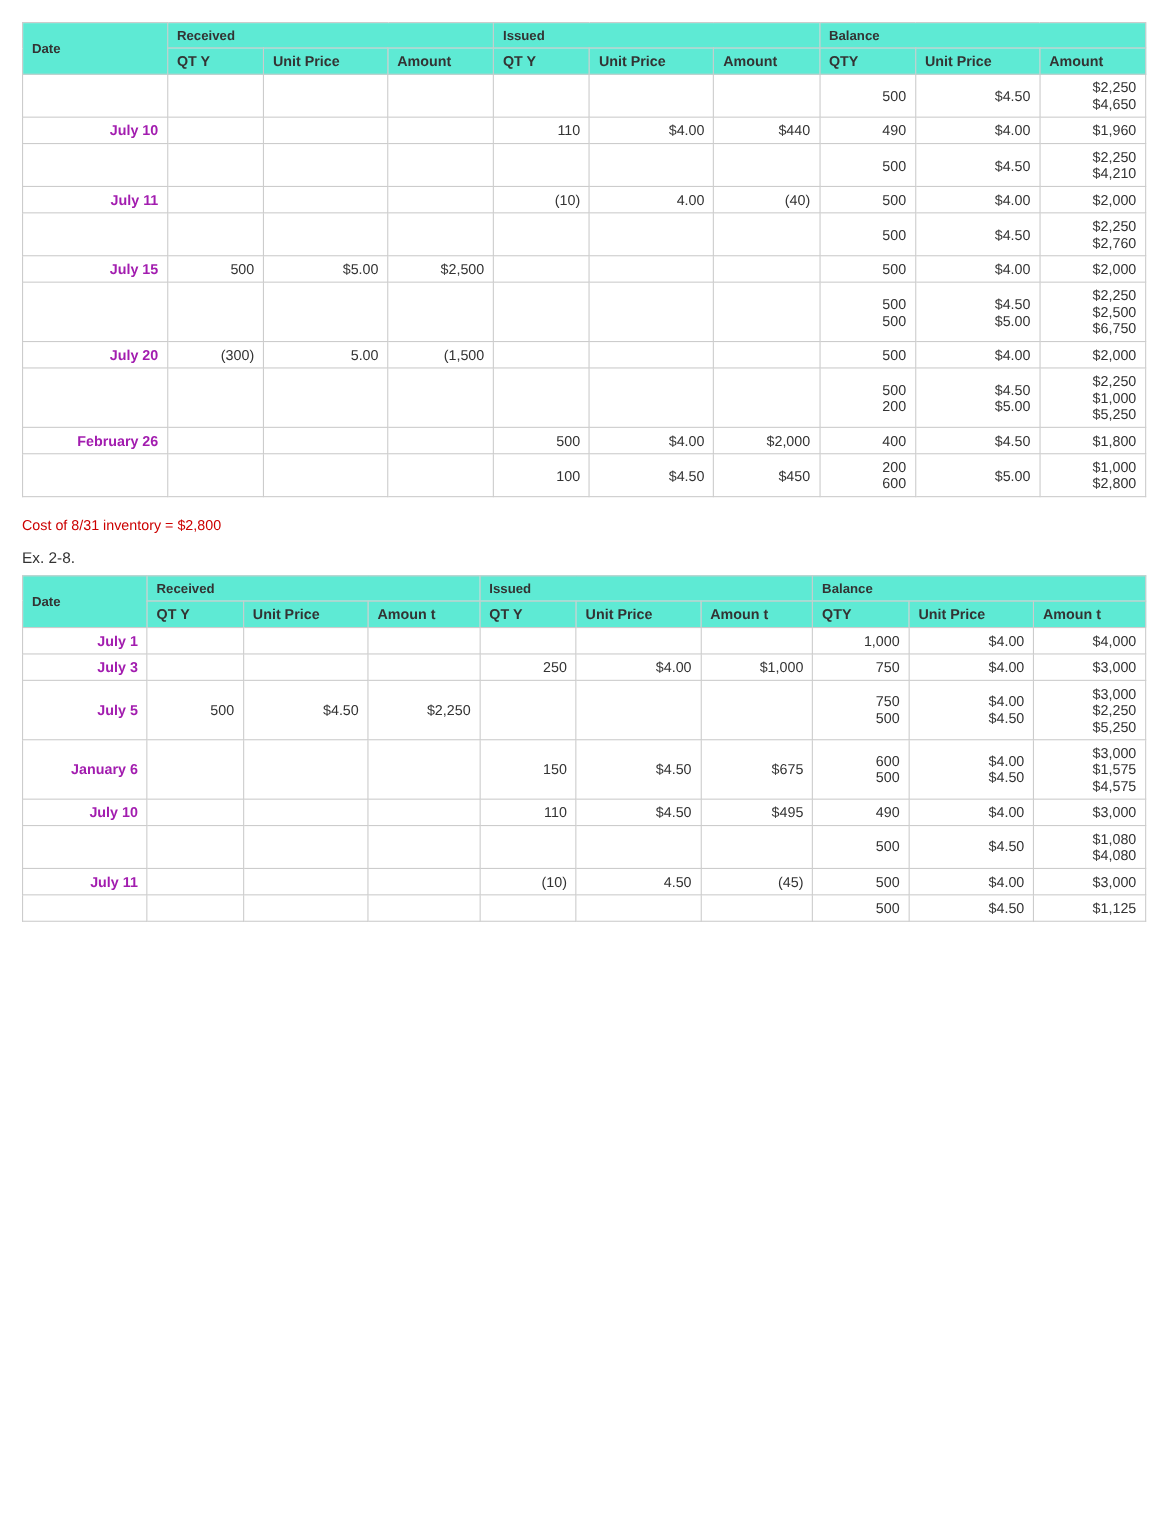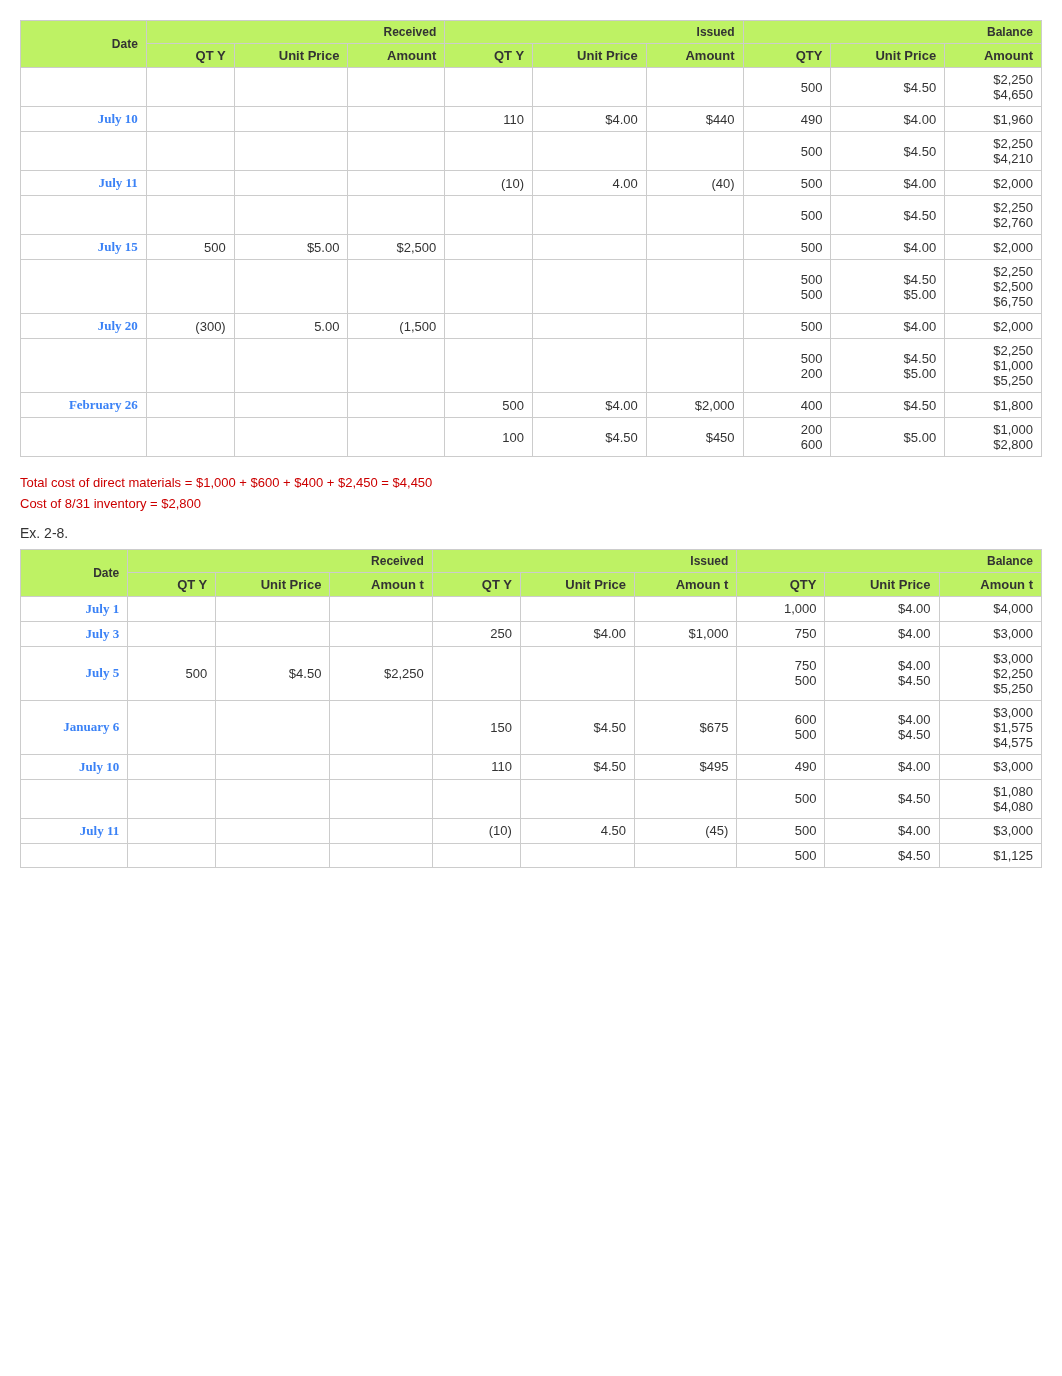--- a/index.html
+++ b/index.html
@@ -20,34 +20,34 @@
 
     .table-section td, .table-section th {
       border: 1px solid #ccc;
       padding: 4px 8px;
       text-align: right;
       vertical-align: middle;
       min-width: 60px;
     }
 
     .table-section th {
-      background: #bef264;
-      text-align: right;
+      background: #5eead4;
+      text-align: left;
       font-weight: bold;
       color: #333;
     }
 
     .col-date {
       text-align: left;
       color: #cc0000;
       font-weight: bold;
       min-width: 70px;
     }
 
-    .red { color: #3b82f6; font-weight: bold; font-family: Liberation Serif, serif; }
+    .red { color: #a21caf; font-weight: bold; }
 
     .group-header {
       background: #e8e8e8;
       text-align: center;
       font-weight: bold;
       font-size: 12px;
       color: #333;
     }
 
     .totals-text {
@@ -251,21 +251,20 @@
         <td>$5.00</td>
         <td>
           <div>$1,000</div>
           <div>$2,800</div>
         </td>
       </tr>
     </tbody>
 </table>
 
 <div class="totals-text">
-  <div>Total cost of direct materials = $1,000 + $600 + $400 + $2,450 = $4,450</div>
   <div>Cost of 8/31 inventory = $2,800</div>
 </div>
 
 <div class="ex-label">Ex. 2-8.</div>
 
 <table class="table-section">
   <thead>
     <tr>
       <th class="group-header" rowspan="2">Date</th>
       <th class="group-header" colspan="3">Received</th>

